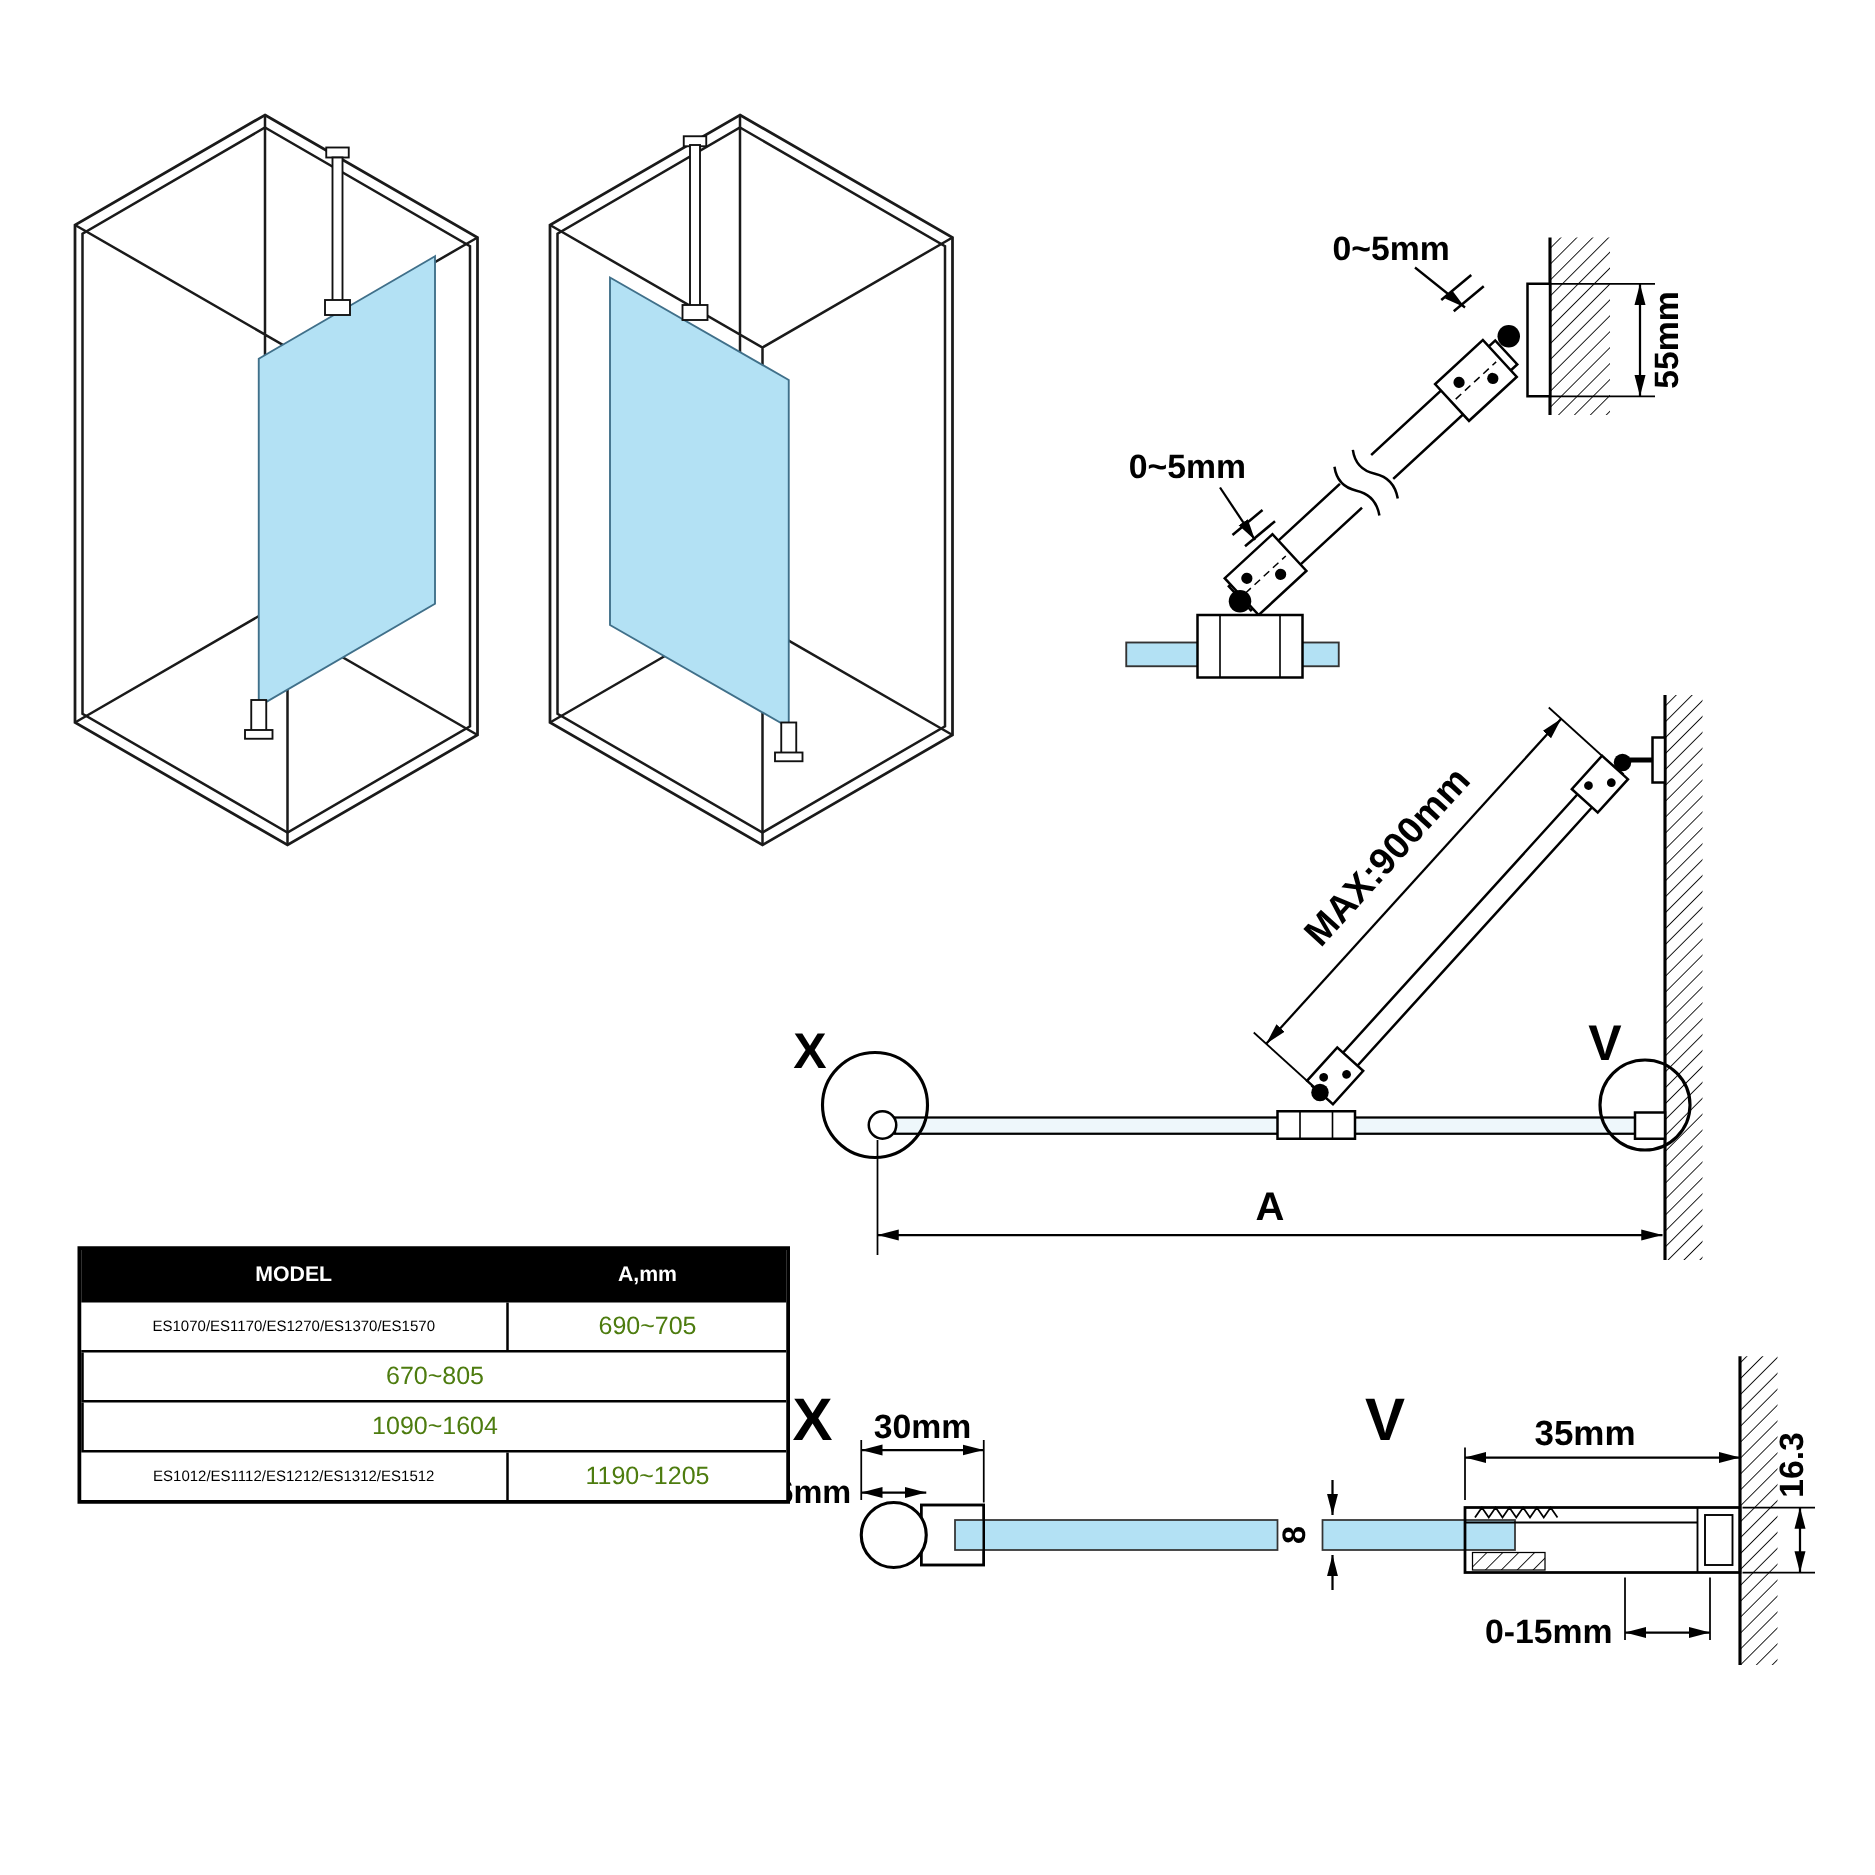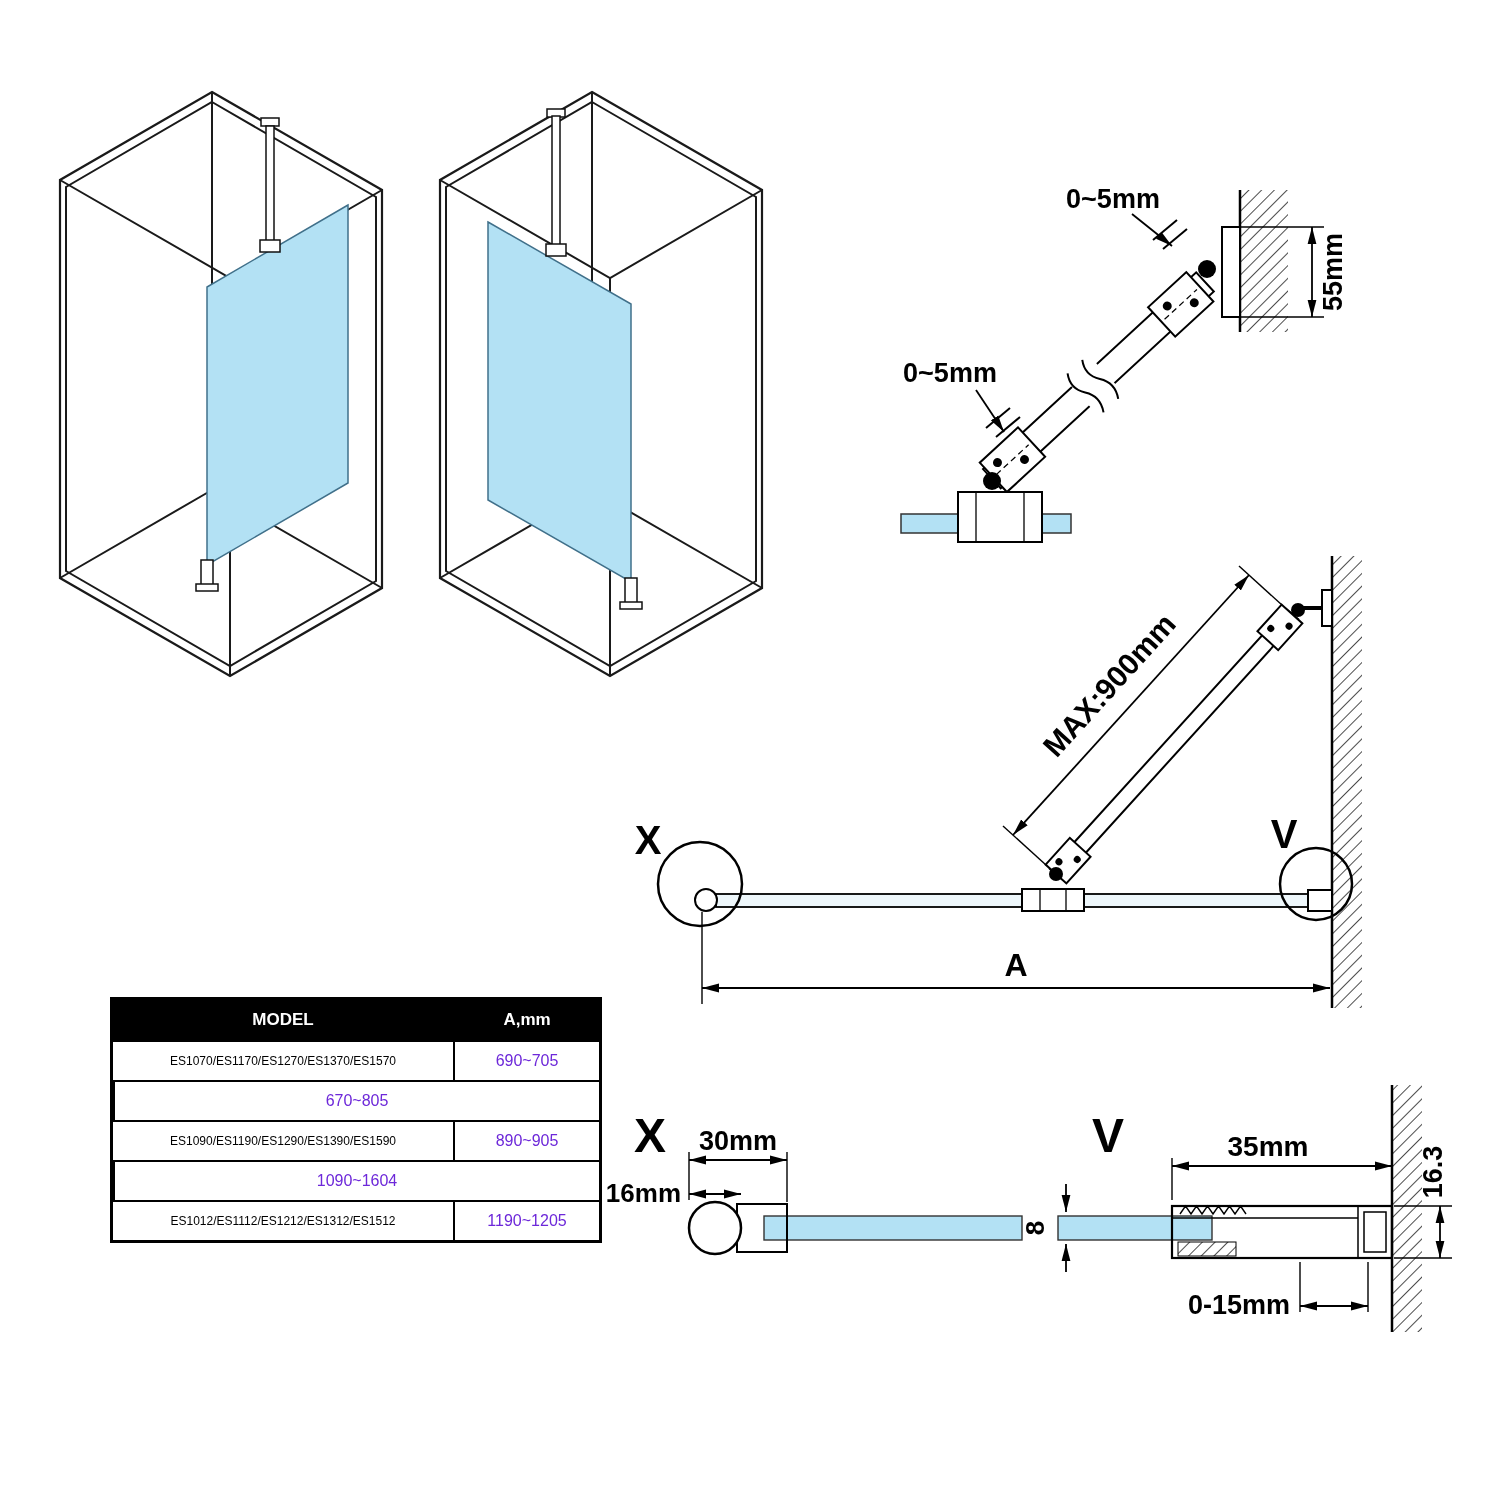--- a/index.html
+++ b/index.html
@@ -2,25 +2,25 @@
 <html><head>
 <meta charset="utf-8">
 <style>
   * { margin:0; padding:0; box-sizing:border-box; }
   html,body { width:1500px; height:1500px; background:#ffffff; font-family:"Liberation Sans", sans-serif; }
   .stage { position:absolute; left:0; top:0; width:1500px; height:1500px;padding-left:43px; }
   svg { position:absolute; left:0; top:0; }
   svg text { fill:#000; font-family:"Liberation Sans", sans-serif; }
 
   
-  .spec-table { position:absolute; left:62px; top:997px; width:492px; border:3px solid #000; background:#fff;margin-left:48px; }
+  .spec-table { position:absolute; left:62px; top:997px; width:570px; border:3px solid #000; background:#fff; }
   .thead { display:flex; background:#000; color:#fff; height:40px; font-weight:bold; font-size:18px; }
   .tr { display:flex; height:40px; border-top:2px solid #000; }
   .c-model { width:340px; display:flex; align-items:center; justify-content:center; font-size:12px; color:#000; }
-  .c-a { flex:1; border-left:2px solid #000; display:flex; align-items:center; justify-content:center; font-size:16px; color:#6d28d9; }
+  .c-a { flex:1; border-left:2px solid #000; display:flex; align-items:center; justify-content:center; font-size:20px; color:#4d7c0f; }
   .thead .c-model, .thead .c-a { color:#fff; font-size:17px; }
 </style>
 </head>
 <body>
 
 <div class="stage">
 
 <svg width="1500" height="1500" viewBox="0 0 1500 1500">
   <defs>
     <marker id="ah" viewBox="0 0 18 10" refX="17" refY="5" markerWidth="18" markerHeight="10" markerUnits="userSpaceOnUse" orient="auto-start-reverse">
@@ -218,24 +218,20 @@
       <div class="c-a">A,mm</div>
     </div>
     <div class="tr">
       <div class="c-model">ES1070/ES1170/ES1270/ES1370/ES1570</div>
       <div class="c-a">690~705</div>
     </div>
     <div class="tr">
       <div class="c-a">670~805</div>
     </div>
     <div class="tr">
-      <div class="c-model">ES1090/ES1190/ES1290/ES1390/ES1590</div>
-      <div class="c-a">890~905</div>
-    </div>
-    <div class="tr">
       <div class="c-a">1090~1604</div>
     </div>
     <div class="tr">
       <div class="c-model">ES1012/ES1112/ES1212/ES1312/ES1512</div>
       <div class="c-a">1190~1205</div>
     </div>
   </div>
 
 </div>
 

